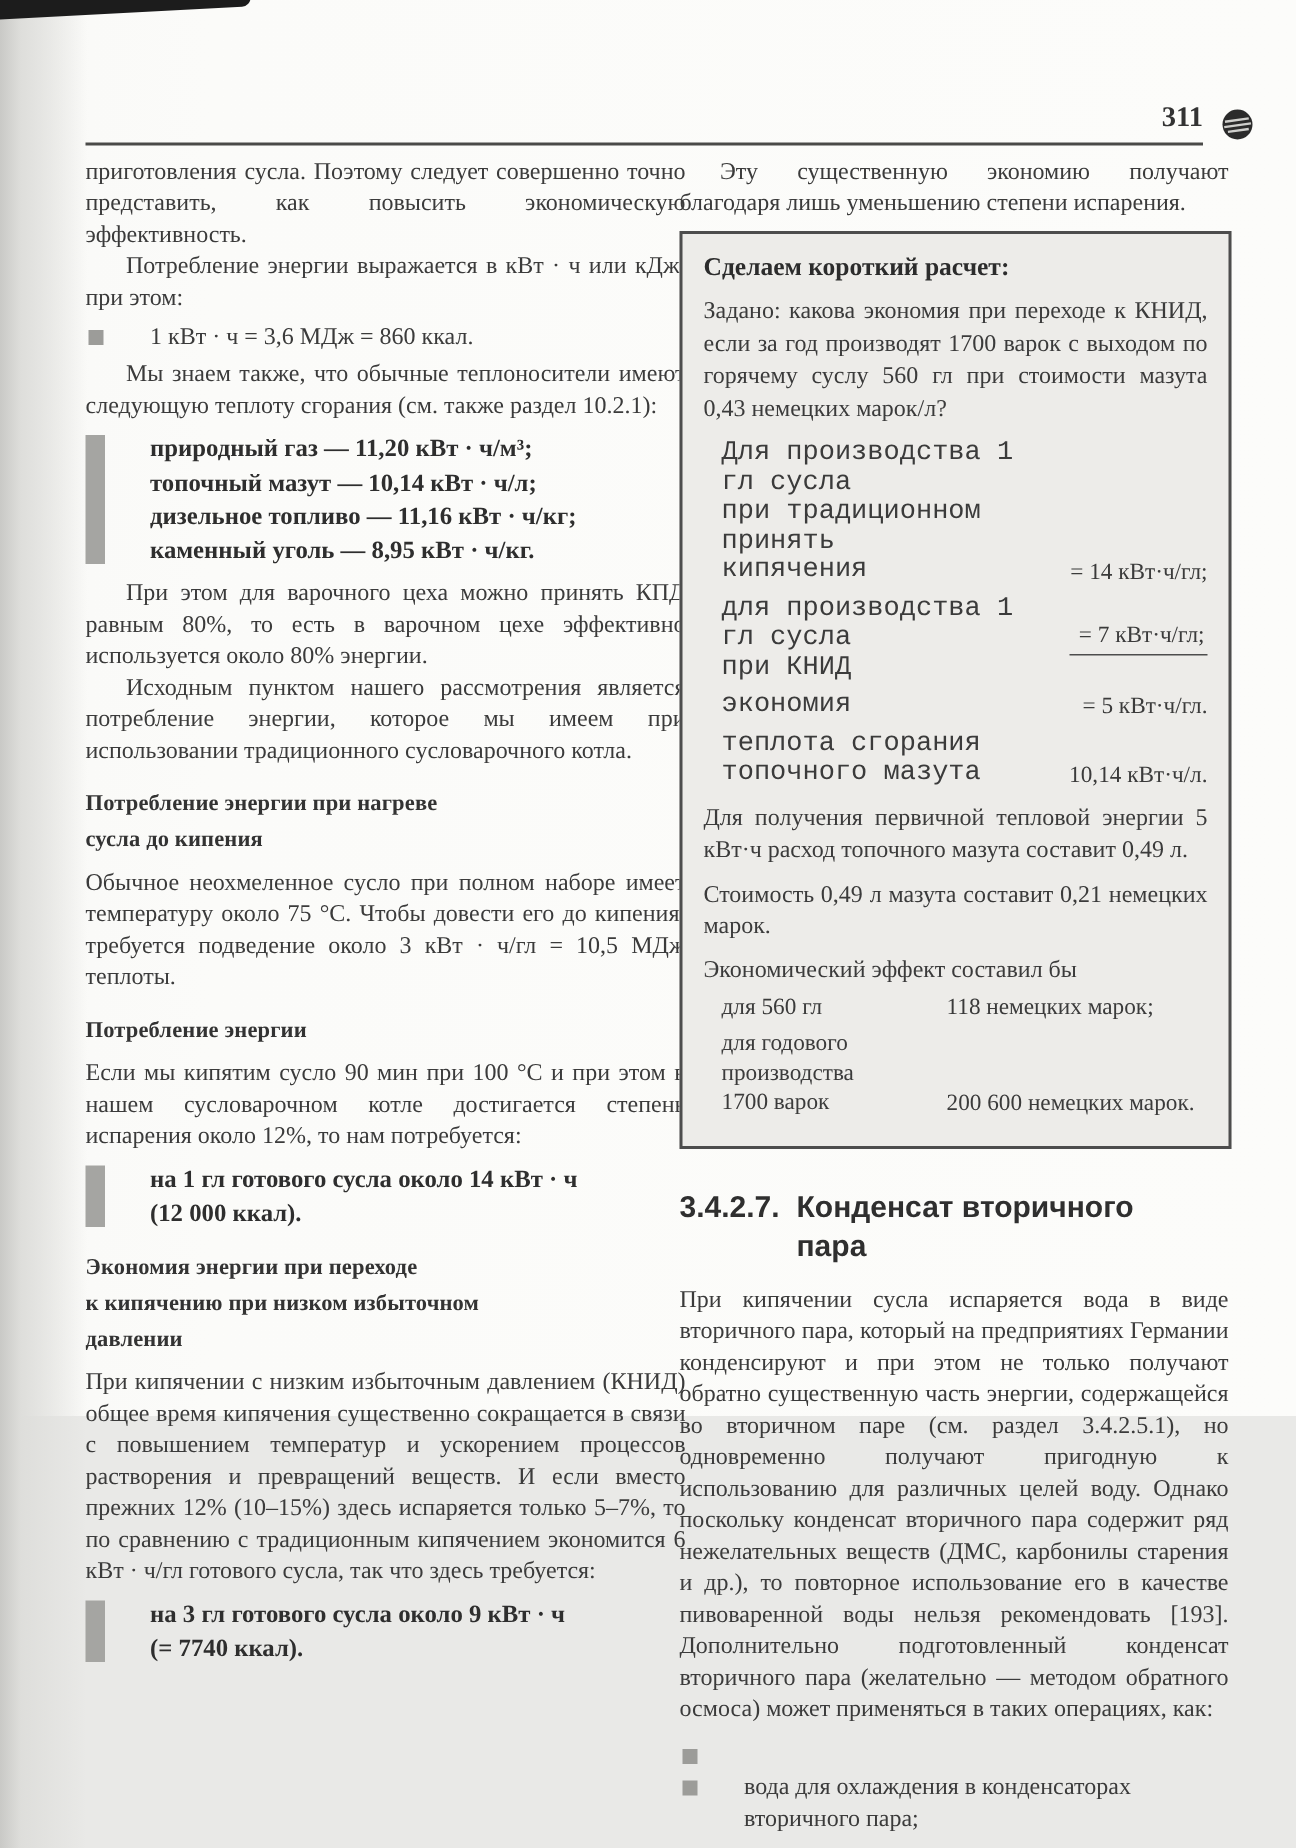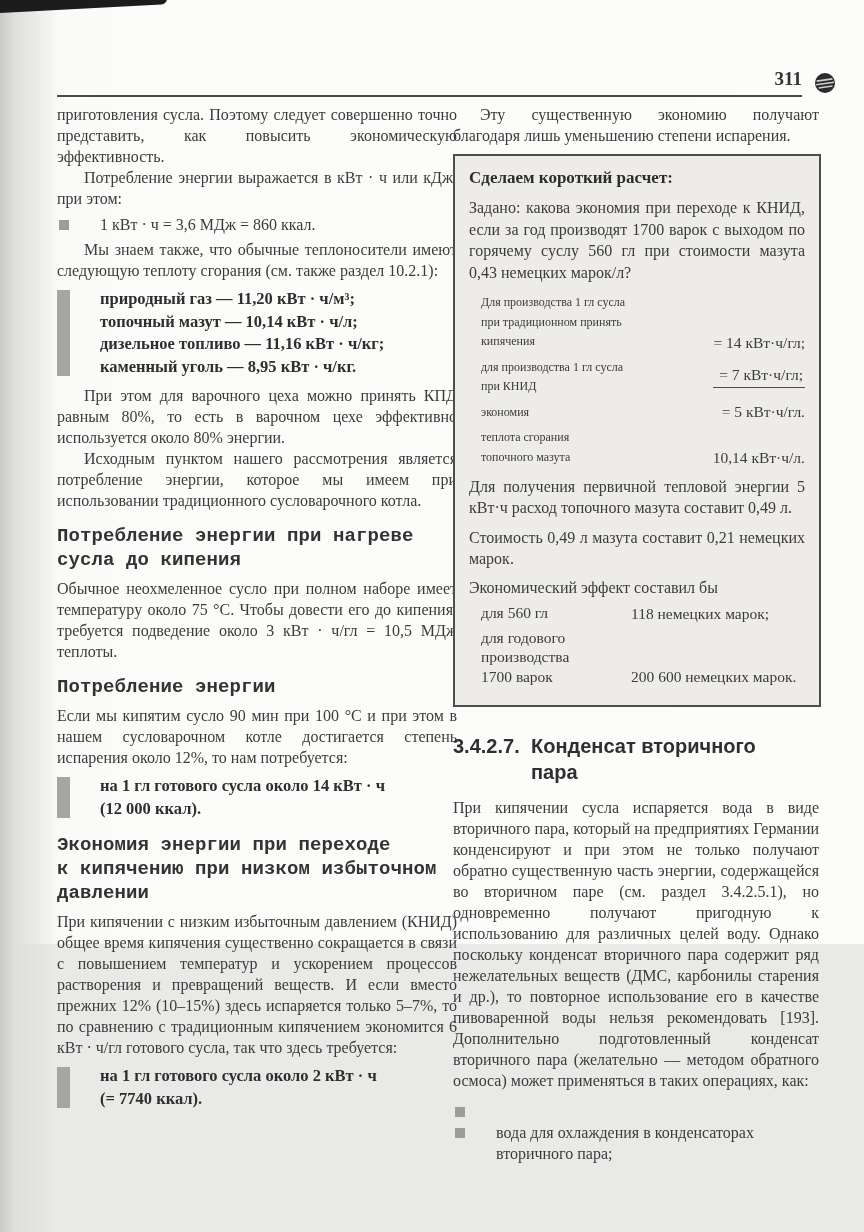--- a/index.html
+++ b/index.html
@@ -30,29 +30,29 @@
   
   .li{display:flex;margin:5px 0 4px 0;}
   .li .sq{flex:0 0 10px;width:10px;height:10px;background:#9c9c99;margin:6px 0 0 2px;}
   .li p{margin-left:31px;font-size:16px;line-height:21px;text-align:left;}
   
   .quote{display:flex;margin:7px 0 7px 0;}
   .quote .bar{flex:0 0 13px;background:#a5a5a2;margin:2px 0;}
   .quote .qlines{margin-left:30px;font-weight:bold;color:#2e2e2e;}
   .quote .qlines div{font-size:16.5px;line-height:22.5px;}
   
-  .subhead{margin:13px 0 6px 0;font-family:Liberation Mono, monospace;
-    font-weight:600;color:#333;font-size:19px;line-height:24px;letter-spacing:.1px;}
+  .subhead{margin:13px 0 6px 0;font-family:Liberation Serif, serif;
+    font-weight:600;color:#333;font-size:15px;line-height:24px;letter-spacing:.1px;}
   
   .calcbox{margin:8px 0 22px 0;background:#edece9;border:2px solid #4d4d4d;
     padding:12px 14px 14px 14px;box-sizing:border-box;width:368px;}
   .box-title{font-weight:bold;font-size:17px;color:#2c2c2c;margin-bottom:9px;}
   .box-problem{font-size:16px;line-height:21.5px;text-align:justify;margin-bottom:10px;}
   .crow{display:flex;justify-content:space-between;padding-left:12px;margin:6px 0;}
-  .crow .clabel div{font-size:12px;line-height:19.5px;}
+  .crow .clabel div{font-size:18px;line-height:19.5px;font-family:Liberation Mono, monospace;}
   .crow .cvalue{font-size:15.5px;white-space:nowrap;margin-left:6px;}
   .r-bottom{align-items:flex-end;}
   .r-center{align-items:center;}
   .cvalue.sum{border-bottom:1.6px solid #4d4d4d;padding:0 2px 3px 6px;}
   .box-para{font-size:16px;line-height:21px;text-align:justify;margin:9px 0 0 0;}
   .box-effect-heading{font-size:16px;margin:10px 0 6px 0;}
   .erow{display:flex;padding-left:12px;margin:5px 0;}
   .erow .clabel{flex:0 0 150px;}
   .erow .clabel div{font-size:15.5px;line-height:19.5px;}
   .erow .evalue{font-size:15.5px;align-self:flex-end;white-space:nowrap;}
@@ -133,21 +133,21 @@
         <div>Экономия энергии при переходе</div>
         <div>к кипячению при низком избыточном</div>
         <div>давлении</div>
       </div>
 
       <p class="body">При кипячении с низким избыточным давлением (КНИД) общее время кипячения существенно сокращается в связи с повышением температур и ускорением процессов растворения и превращений веществ. И если вместо прежних 12% (10–15%) здесь испаряется только 5–7%, то по сравнению с традиционным кипячением экономится 6 кВт · ч/гл готового сусла, так что здесь требуется:</p>
 
       <div class="quote">
         <div class="bar"></div>
         <div class="qlines">
-          <div>на 1 гл готового сусла около 2 кВт · ч</div>
+          <div>на 3 гл готового сусла около 9 кВт · ч</div>
           <div>(= 7740 ккал).</div>
         </div>
       </div>
     </div>
 
     <div class="col-right">
       <div class="col-right-inner">
         <p class="body indent">Эту существенную экономию получают благодаря лишь уменьшению степени испарения.</p>
 
         <div class="calcbox">

